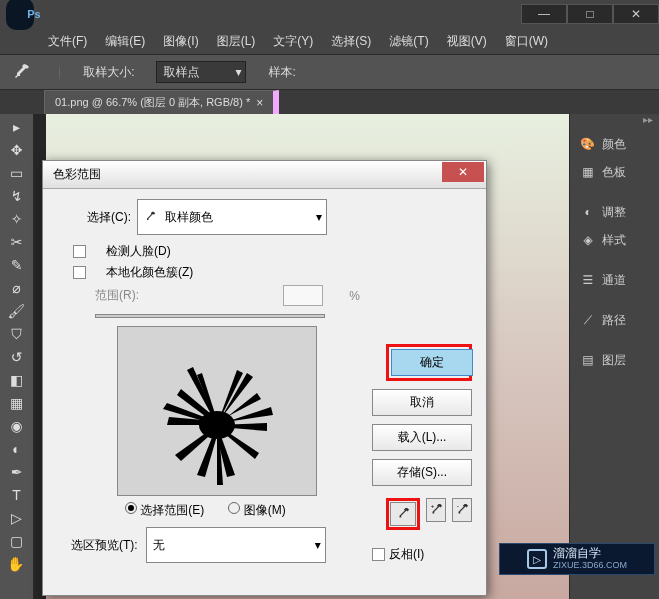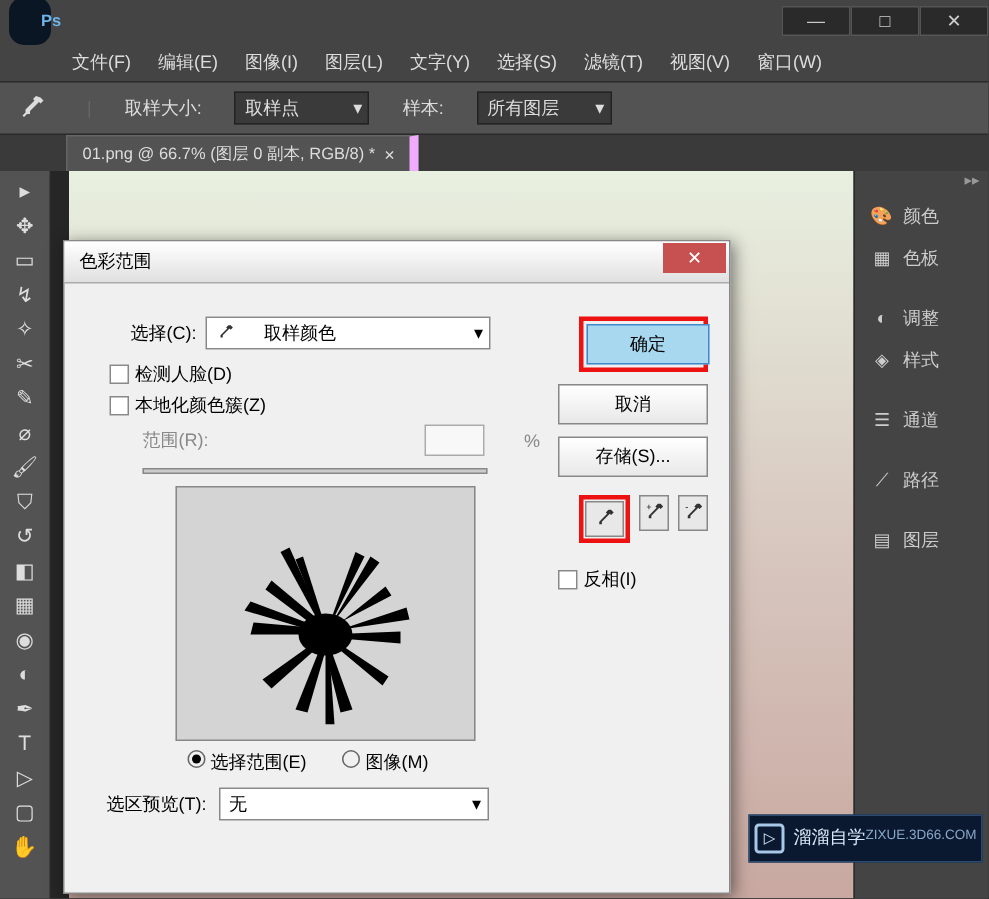--- a/index.html
+++ b/index.html
@@ -44,31 +44,31 @@
     .panel-item { height: 28px; display: flex; align-items: center; gap: 6px; padding-left: 10px; color: #ccc; cursor: pointer; }
     .panel-icon { width: 16px; height: 16px; display: flex; align-items: center; justify-content: center; }
     .panel-spacer { height: 12px; }
     .panel-collapse { height: 16px; text-align: right; padding-right: 6px; color: #999; font-size: 10px; }
     
     
     .dialog { position: absolute; top: 160px; left: 42px; width: 445px; height: 436px; background: #f0f0f0; border: 1px solid #888; box-shadow: 2px 2px 10px rgba(0,0,0,0.5); color: #000; }
     .dialog-titlebar { height: 28px; background: linear-gradient(to bottom, #fff, #e0e0e0); display: flex; align-items: center; padding-left: 10px; border-bottom: 1px solid #aaa; }
     .dialog-title { font-size: 12px; }
     .dialog-close { margin-left: auto; width: 42px; height: 20px; background: #c75050; color: #fff; display: flex; align-items: center; justify-content: center; margin-right: 2px; margin-top: -6px; font-size: 12px; }
-    .dialog-body { padding: 22px 14px; display: flex; gap: 12px; }
+    .dialog-body { padding: 10px 14px; display: flex; gap: 12px; align-items: flex-end; }
     .dialog-left { flex: 1; }
     .dialog-right { width: 100px; display: flex; flex-direction: column; gap: 8px; }
     
     .row { display: flex; align-items: center; gap: 6px; margin-bottom: 8px; }
-    .sel-dropdown { border: 1px solid #888; padding: 2px 6px; background: #fff; display: flex; align-items: center; gap: 20px; height: 22px; position: relative; }
+    .sel-dropdown { border: 1px solid #888; padding: 2px 6px; background: #fff; display: flex; align-items: center; gap: 9px; height: 36px; position: relative; }
     .sel-dropdown::after { content: "▾"; position: absolute; right: 4px; }
     .sel-dropdown.wide { width: 190px; }
     .sel-dropdown.full { width: 180px; }
     
-    .checkbox-row { display: flex; align-items: center; gap: 4px; margin: 4px 0 4px 16px; }
+    .checkbox-row { display: flex; align-items: center; gap: 20px; margin: 4px 0 4px 16px; }
     .checkbox { width: 13px; height: 13px; border: 1px solid #888; background: #fff; }
     
     .red-box { border: 3px solid #e11; padding: 4px 6px; margin-left: 14px; }
     .red-box.tight { display: inline-block; }
     
     .fuzz-row { display: flex; align-items: center; gap: 10px; }
     .fuzz-input { width: 50px; border: 1px solid #888; background: #3399ff; color: #fff; text-align: center; padding: 2px; }
     .slider { width: 210px; height: 4px; background: #ccc; border: 1px solid #888; margin: 8px 0 8px 14px; position: relative; }
     .slider-thumb { position: absolute; top: -5px; width: 12px; height: 14px; background: #e8e8e8; border: 1px solid #666; }
     
@@ -88,21 +88,21 @@
     .eyedropper-row { display: flex; gap: 6px; margin-top: 4px; }
     .eyedropper { width: 26px; height: 24px; border: 1px solid #888; background: #e8e8e8; display: flex; align-items: center; justify-content: center; }
     
     .invert-row { display: flex; align-items: center; gap: 4px; margin-top: 8px; }
     
     .footer-dropdown-row { display: flex; align-items: center; gap: 8px; margin: 8px 0 0 14px; }
     
     
     .watermark { position: absolute; bottom: 24px; right: 4px; width: 156px; height: 32px; background: #0a1830; border: 1px solid #2a4a70; display: flex; align-items: center; justify-content: center; color: #d8e8f8; font-size: 12px; gap: 6px; }
     .wm-logo { width: 20px; height: 20px; border: 2px solid #a8c8e8; border-radius: 3px; display: flex; align-items: center; justify-content: center; font-size: 10px; }
-    .wm-text { display: flex; flex-direction: row; line-height: 1.1; }
+    .wm-text { display: flex; flex-direction: column; line-height: 1.1; }
     .wm-sub { font-size: 9px; color: #88a8c8; }
     
     svg { display: block; }
   </style>
 </head>
 <body>
 
 <div class="titlebar">
   <div class="ps-logo">Ps</div>
   <div class="window-controls">
@@ -127,21 +127,20 @@
 <div class="optionsbar">
   <div class="tool-icon-small">
     <svg width="16" height="16" viewBox="0 0 16 16">
         <path d="M13 1l2 2-2 2-1-1-6 6v2H4l-2 2-1-1 2-2v-2l6-6-1-1 2-2z" fill="#ddd"></path>
       </svg>
   </div>
   <span style="color:#666;">|</span>
   <span class="opt-label">取样大小:</span>
   <div class="dropdown" style="width:90px;">取样点</div>
   <span class="opt-label">样本:</span>
-  <div class="dropdown" style="width:90px;">所有图层</div>
 </div>
 
 <div class="tabbar">
   <div class="doc-tab">
     <span>01.png @ 66.7% (图层 0 副本, RGB/8) *</span>
     <span class="tab-close">×</span>
   </div>
 </div>
 
 <div class="main">
@@ -276,20 +275,21 @@
         <span>选区预览(T):</span>
         <div class="sel-dropdown full">无</div>
       </div>
     </div>
 
     <div class="dialog-right">
       <div class="red-box tight" style="padding:2px;">
         <div class="btn primary" style="width:82px;">确定</div>
       </div>
       <div class="btn">取消</div>
+      <div class="btn">载入(L)...</div>
       <div class="btn">存储(S)...</div>
 
       <div class="eyedropper-row">
         <div class="red-box tight" style="padding:1px;">
           <div class="eyedropper">
             <svg width="14" height="14" viewBox="0 0 16 16">
                 <path d="M13 1l2 2-2 2-1-1-6 6v2H4v-2l6-6-1-1 2-2z" fill="#333"></path>
               </svg>
           </div>
         </div>

